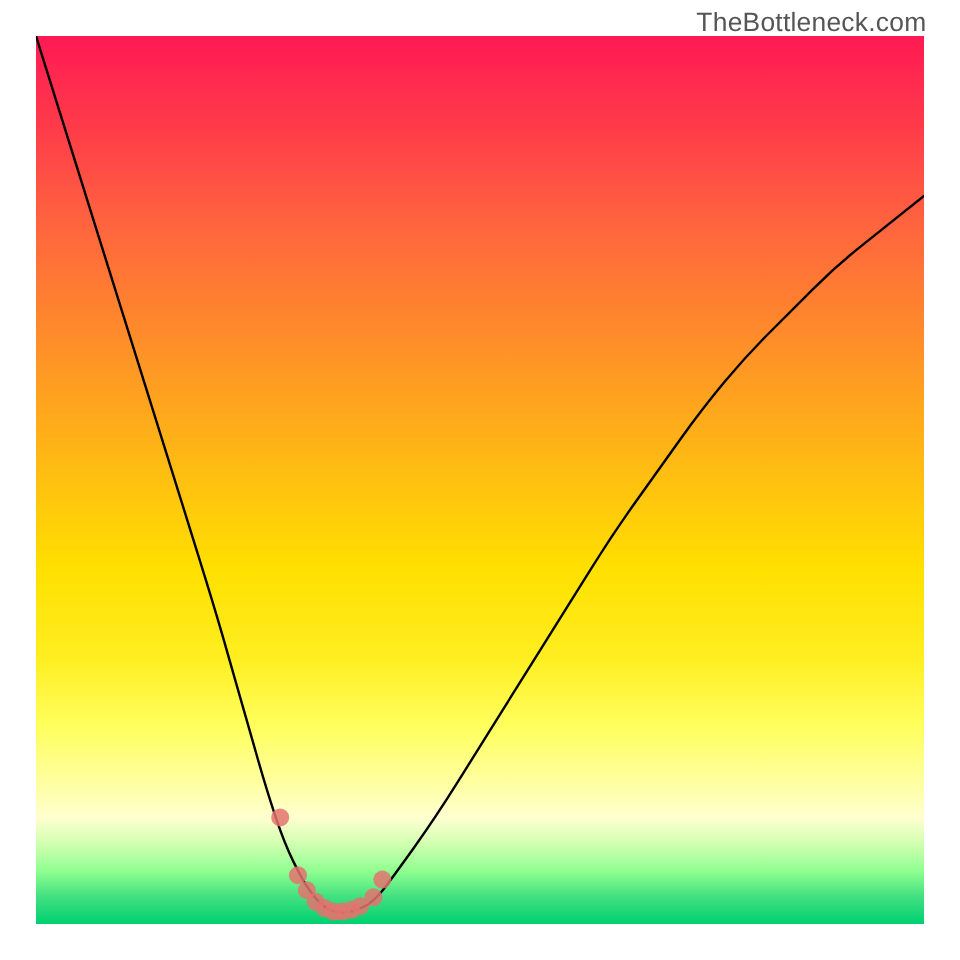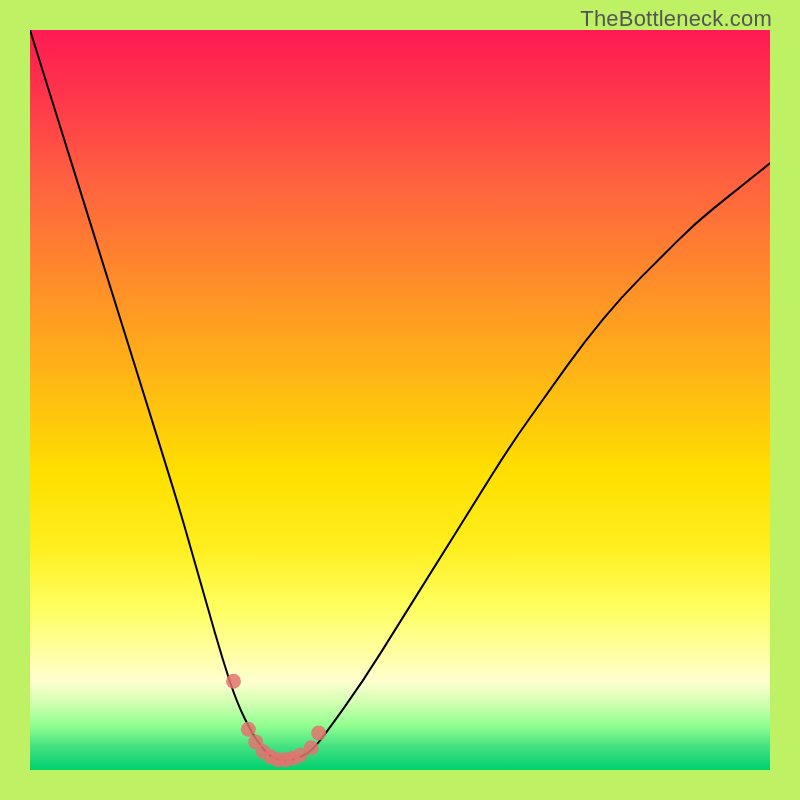--- a/index.html
+++ b/index.html
@@ -8,21 +8,21 @@
     background: #000;
     width: 800px;
     height: 800px;
     overflow: hidden;
     font-family: Arial, Helvetica, sans-serif;
   }
   .frame {
     position: relative;
     width: 800px;
     height: 800px;
-    background: #bef264;
+    background: #ffffff;
   }
   .plot-area {
     position: absolute;
     left: 30px;
     top: 30px;
     width: 740px;
     height: 740px;
   }
   .gradient-bg {
     position: absolute;

